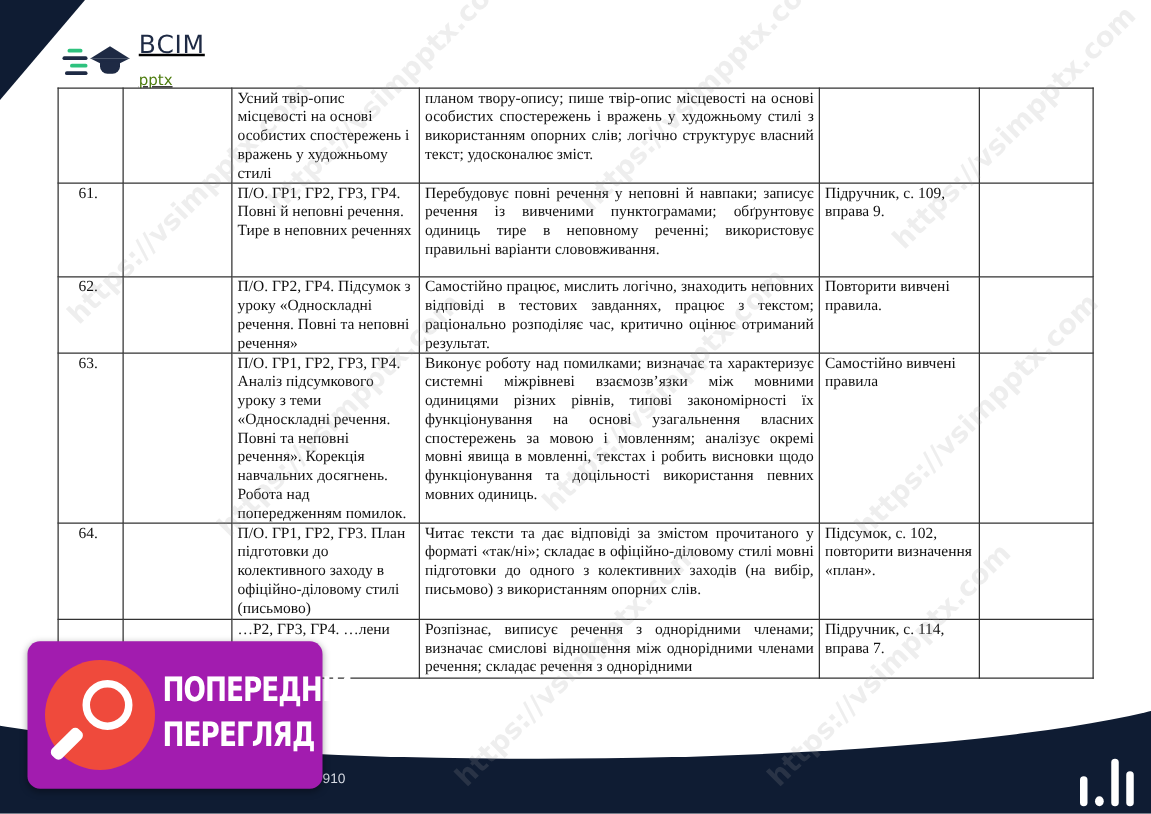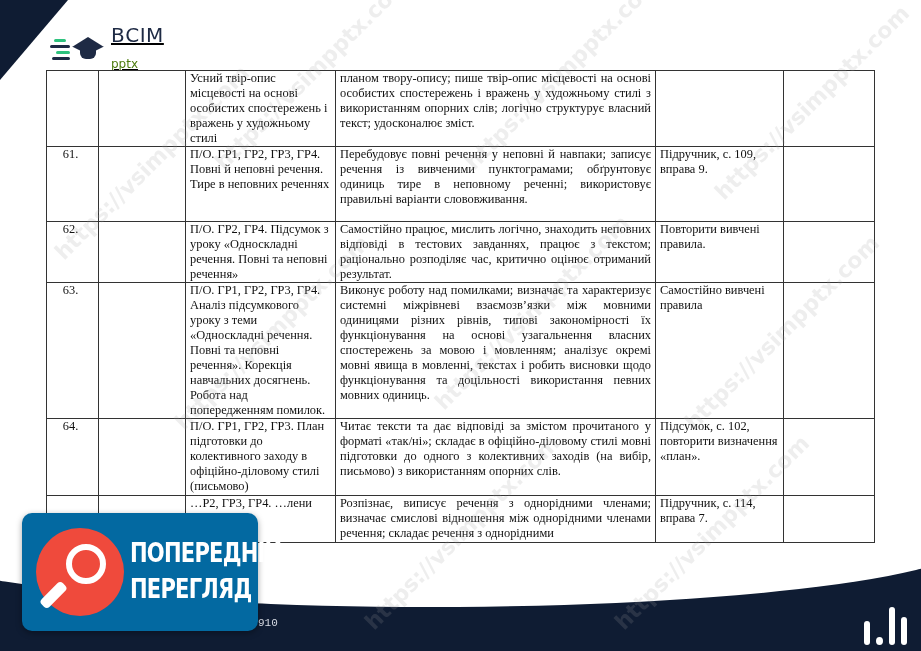--- a/index.html
+++ b/index.html
@@ -18,21 +18,21 @@
     position: absolute; left: 0; right: 0; bottom: 0; height: 90px;
     background: #0f1c33; z-index: 1;
   }
   .footer-curve {
     position: absolute; left: -120px; right: -60px; bottom: 44px; height: 70px;
     background: #ffffff; border-radius: 0 0 50% 50% / 0 0 100% 100%;
     z-index: 2;
   }
   .page-number {
     position: absolute; left: 258px; top: 617px; z-index: 3;
-    color: #d6dae3; font-family: Liberation Mono, monospace; font-size: 11px;
+    color: #d6dae3; font-family: Liberation Sans, sans-serif; font-size: 11px;
   }
   .brand-mark {
     position: absolute; right: 14px; bottom: 6px; z-index: 3;
     display: flex; align-items: flex-end; gap: 6px;
   }
   .brand-mark span { display: block; width: 6px; background: #ffffff; border-radius: 3px; }
 
   .logo {
     position: absolute; left: 50px; top: 25px; z-index: 3;
     display: flex; align-items: center; gap: 6px; text-decoration: underline;
@@ -69,21 +69,21 @@
   .doc-table td.justify { text-align: justify; text-align-last: left; }
 
   .watermark {
     position: absolute; z-index: 6; pointer-events: none;
     font-family: "DejaVu Sans", sans-serif; font-size: 22px; font-weight: bold;
     color: rgba(160,160,160,0.18); transform: rotate(-45deg); white-space: nowrap;
   }
 
   .preview-badge {
     position: absolute; left: 22px; top: 513px; width: 236px; height: 118px;
-    background: #0369a1; border-radius: 10px; z-index: 8;
+    background: #a21caf; border-radius: 10px; z-index: 8;
     box-shadow: 0 2px 6px rgba(0,0,0,0.35);
     display: flex; align-items: center;
   }
   .preview-circle {
     position: absolute; left: 14px; top: 15px; width: 88px; height: 88px; border-radius: 50%;
     background: #ef4a3c;
   }
   .preview-lens {
     position: absolute; left: 30px; top: 16px; width: 28px; height: 28px; border-radius: 50%;
     border: 6px solid #ffffff;

